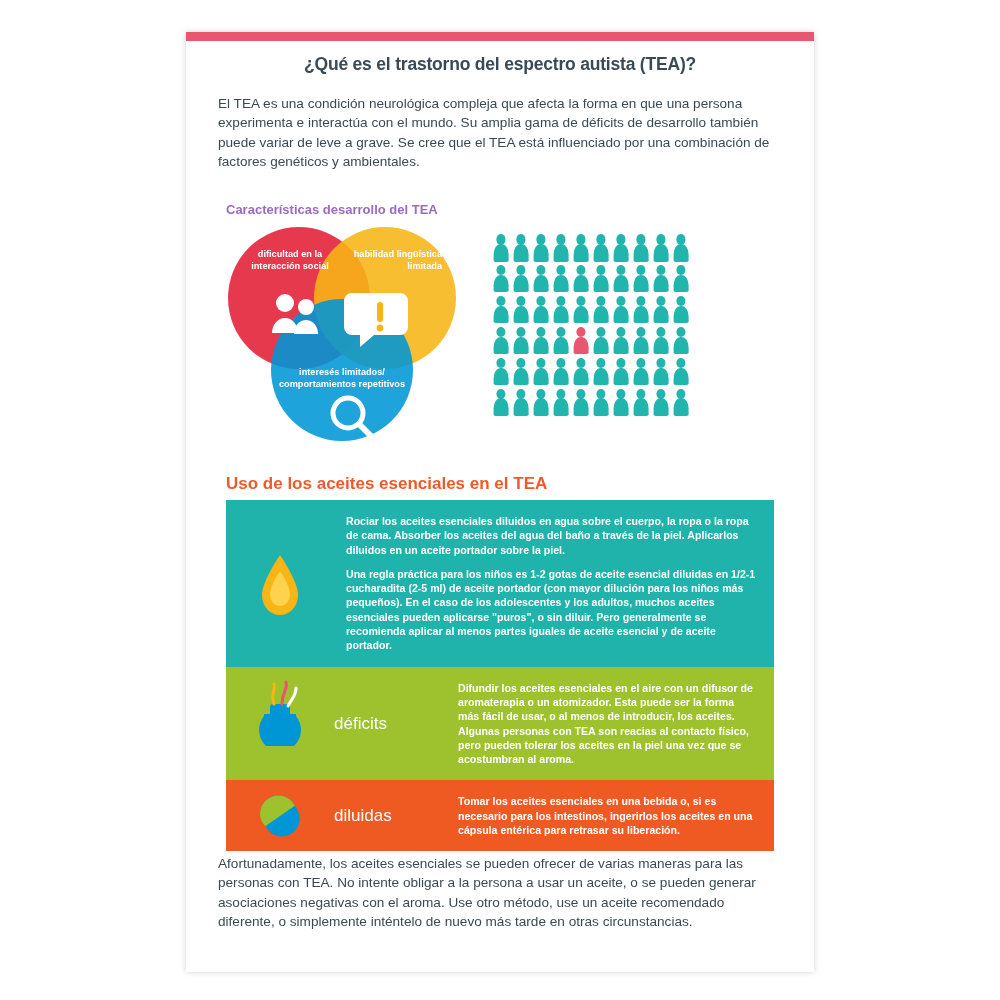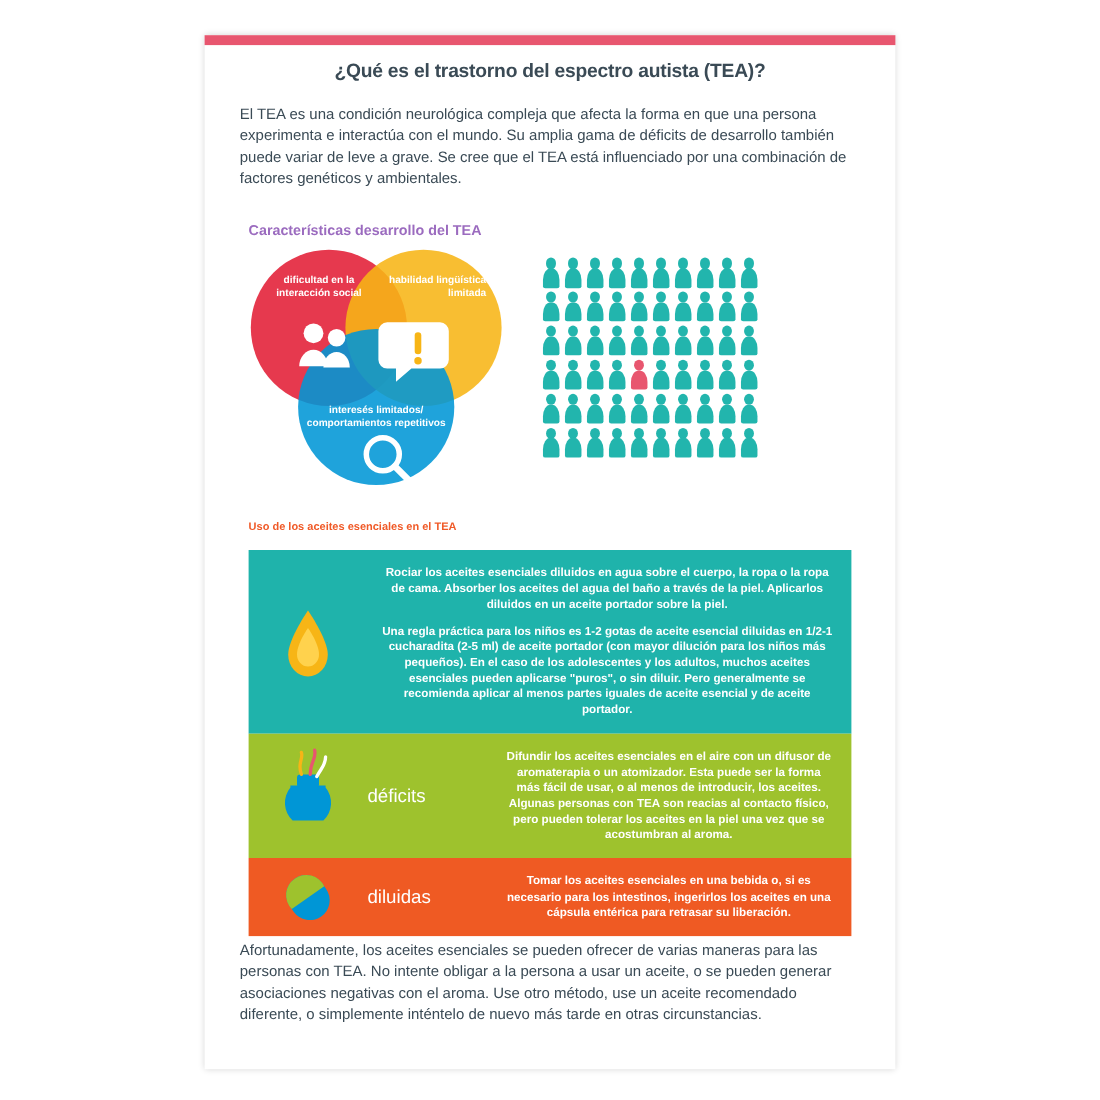--- a/index.html
+++ b/index.html
@@ -25,28 +25,28 @@
   .person{width:100%;height:100%;position:relative;}
   .person .head{position:absolute;left:50%;top:8%;transform:translateX(-50%);width:46%;height:33%;border-radius:50%;background:#22b5ad;}
   .person .body{position:absolute;left:50%;top:40%;transform:translateX(-50%);width:74%;height:56%;border-radius:46% 46% 14% 14%/60% 60% 10% 10%;background:#22b5ad;}
   .person.pink .head,.person.pink .body{background:#e8566f;}
   .stat{position:absolute;left:516px;top:196px;width:100px;text-align:center;color:#e8566f;}
   .stat .l1{font-size:22px;font-weight:bold;line-height:1.02;}
   .stat .l2{font-size:26px;font-weight:bold;line-height:1.02;}
   .stat .l3{font-size:9.5px;font-weight:bold;line-height:1.15;margin-top:3px;}
   .stat .l4{font-size:9.5px;font-weight:bold;line-height:1.15;}
   .stat .l5{font-size:20px;font-weight:bold;margin-top:2px;}
-  .sub-orange{position:absolute;left:40px;top:442px;font-size:10px;font-weight:bold;color:#f05a28;}
+  .sub-orange{position:absolute;left:40px;top:442px;font-size:17px;font-weight:bold;color:#f05a28;}
   
   .rows{position:absolute;left:40px;top:468px;width:548px;}
   .row{display:flex;position:relative;}
   .row .icon{width:108px;flex:none;position:relative;}
   .row .mode{width:112px;flex:none;display:flex;align-items:center;color:#ffffff;font-size:17px;}
   .row .txt{flex:1;padding:14px 16px 14px 0;color:#ffffff;font-size:10.6px;line-height:1.35;font-weight:bold;}
-  .row .txt p{margin:0 0 10px 12px;text-align:center;}
+  .row .txt p{margin:0 0 10px 12px;}
   .row .txt p:last-child{margin-bottom:0;}
   .r1{background:#1fb3ab;}
   .r2{background:#9ec22d;}
   .r3{background:#ef5a23;}
   .outro{position:absolute;left:32px;top:822px;width:566px;font-size:13.6px;line-height:1.42;color:#3a4a55;}
 </style>
 </head>
 <body>
 
 <div id="page">

